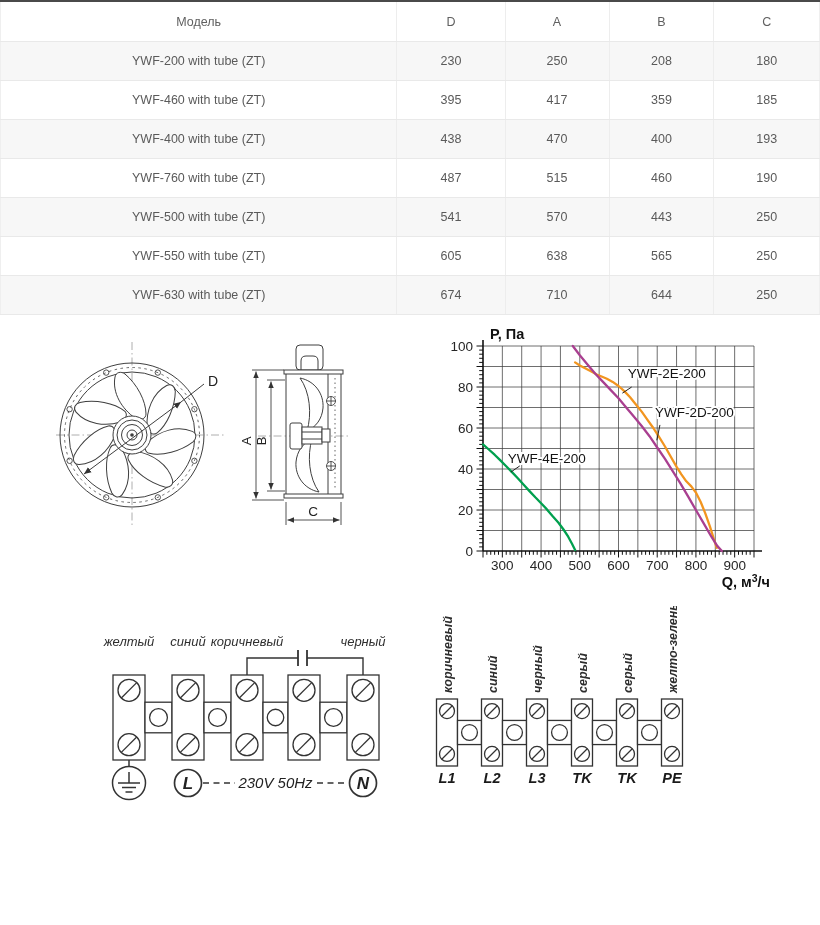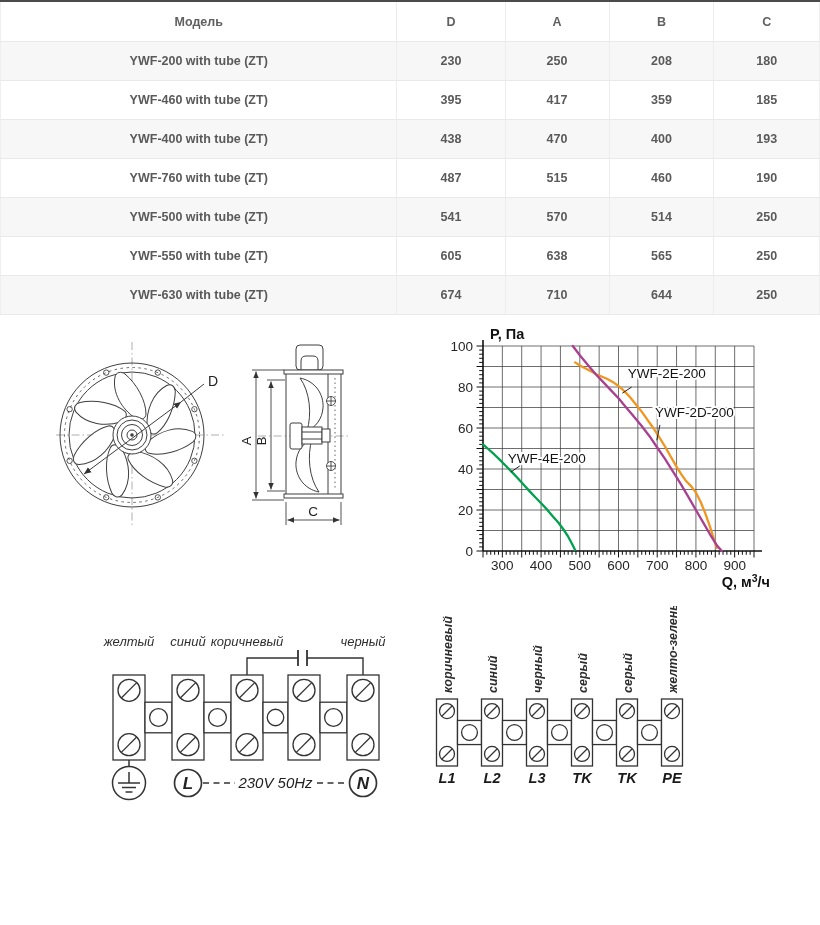--- a/index.html
+++ b/index.html
@@ -3,21 +3,21 @@
 <meta charset="utf-8">
 <style>
   html,body{margin:0;padding:0;background:#fff;}
   body{width:820px;height:925px;font-family:"Liberation Sans",sans-serif;overflow:hidden;}
 
   
   .spec-table{width:820px;border-collapse:collapse;table-layout:fixed;
     border-top:2px solid #4a4a4a;border-bottom:1px solid #e9e9e9;
     border-left:1px solid #efefef;border-right:1px solid #efefef;}
   .spec-table th,.spec-table td{
-    font-size:12.5px;font-weight:700;color:#5a5a5a;text-align:center;
+    font-size:12.5px;font-weight:400;color:#5a5a5a;text-align:center;
     padding:12px 4px;border-bottom:1px solid #e9e9e9;white-space:nowrap;}
   .spec-table th{color:#606060;padding:12.5px 4px;}
   .spec-table th:not(:first-child),.spec-table td:not(:first-child){border-left:1px solid #ededed;}
   .spec-table tbody tr:nth-child(odd){background:#f7f7f7;}
   .col-model{width:48.4%;} .col-d{width:13.2%;} .col-a{width:12.7%;} .col-b{width:12.8%;} .col-c{width:12.9%;}
 
   
   .middle-row{display:flex;margin-top:13px;height:272px;}
   .drawings-svg{margin-left:38px;flex:0 0 402px;}
   .chart-svg{margin-left:auto;flex:0 0 390px;}
@@ -75,21 +75,21 @@
         <td>YWF-760 with tube (ZT)</td>
         <td>487</td>
         <td>515</td>
         <td>460</td>
         <td>190</td>
       </tr>
       <tr>
         <td>YWF-500 with tube (ZT)</td>
         <td>541</td>
         <td>570</td>
-        <td>514</td>
+        <td>443</td>
         <td>250</td>
       </tr>
       <tr>
         <td>YWF-550 with tube (ZT)</td>
         <td>605</td>
         <td>638</td>
         <td>565</td>
         <td>250</td>
       </tr>
       <tr>

